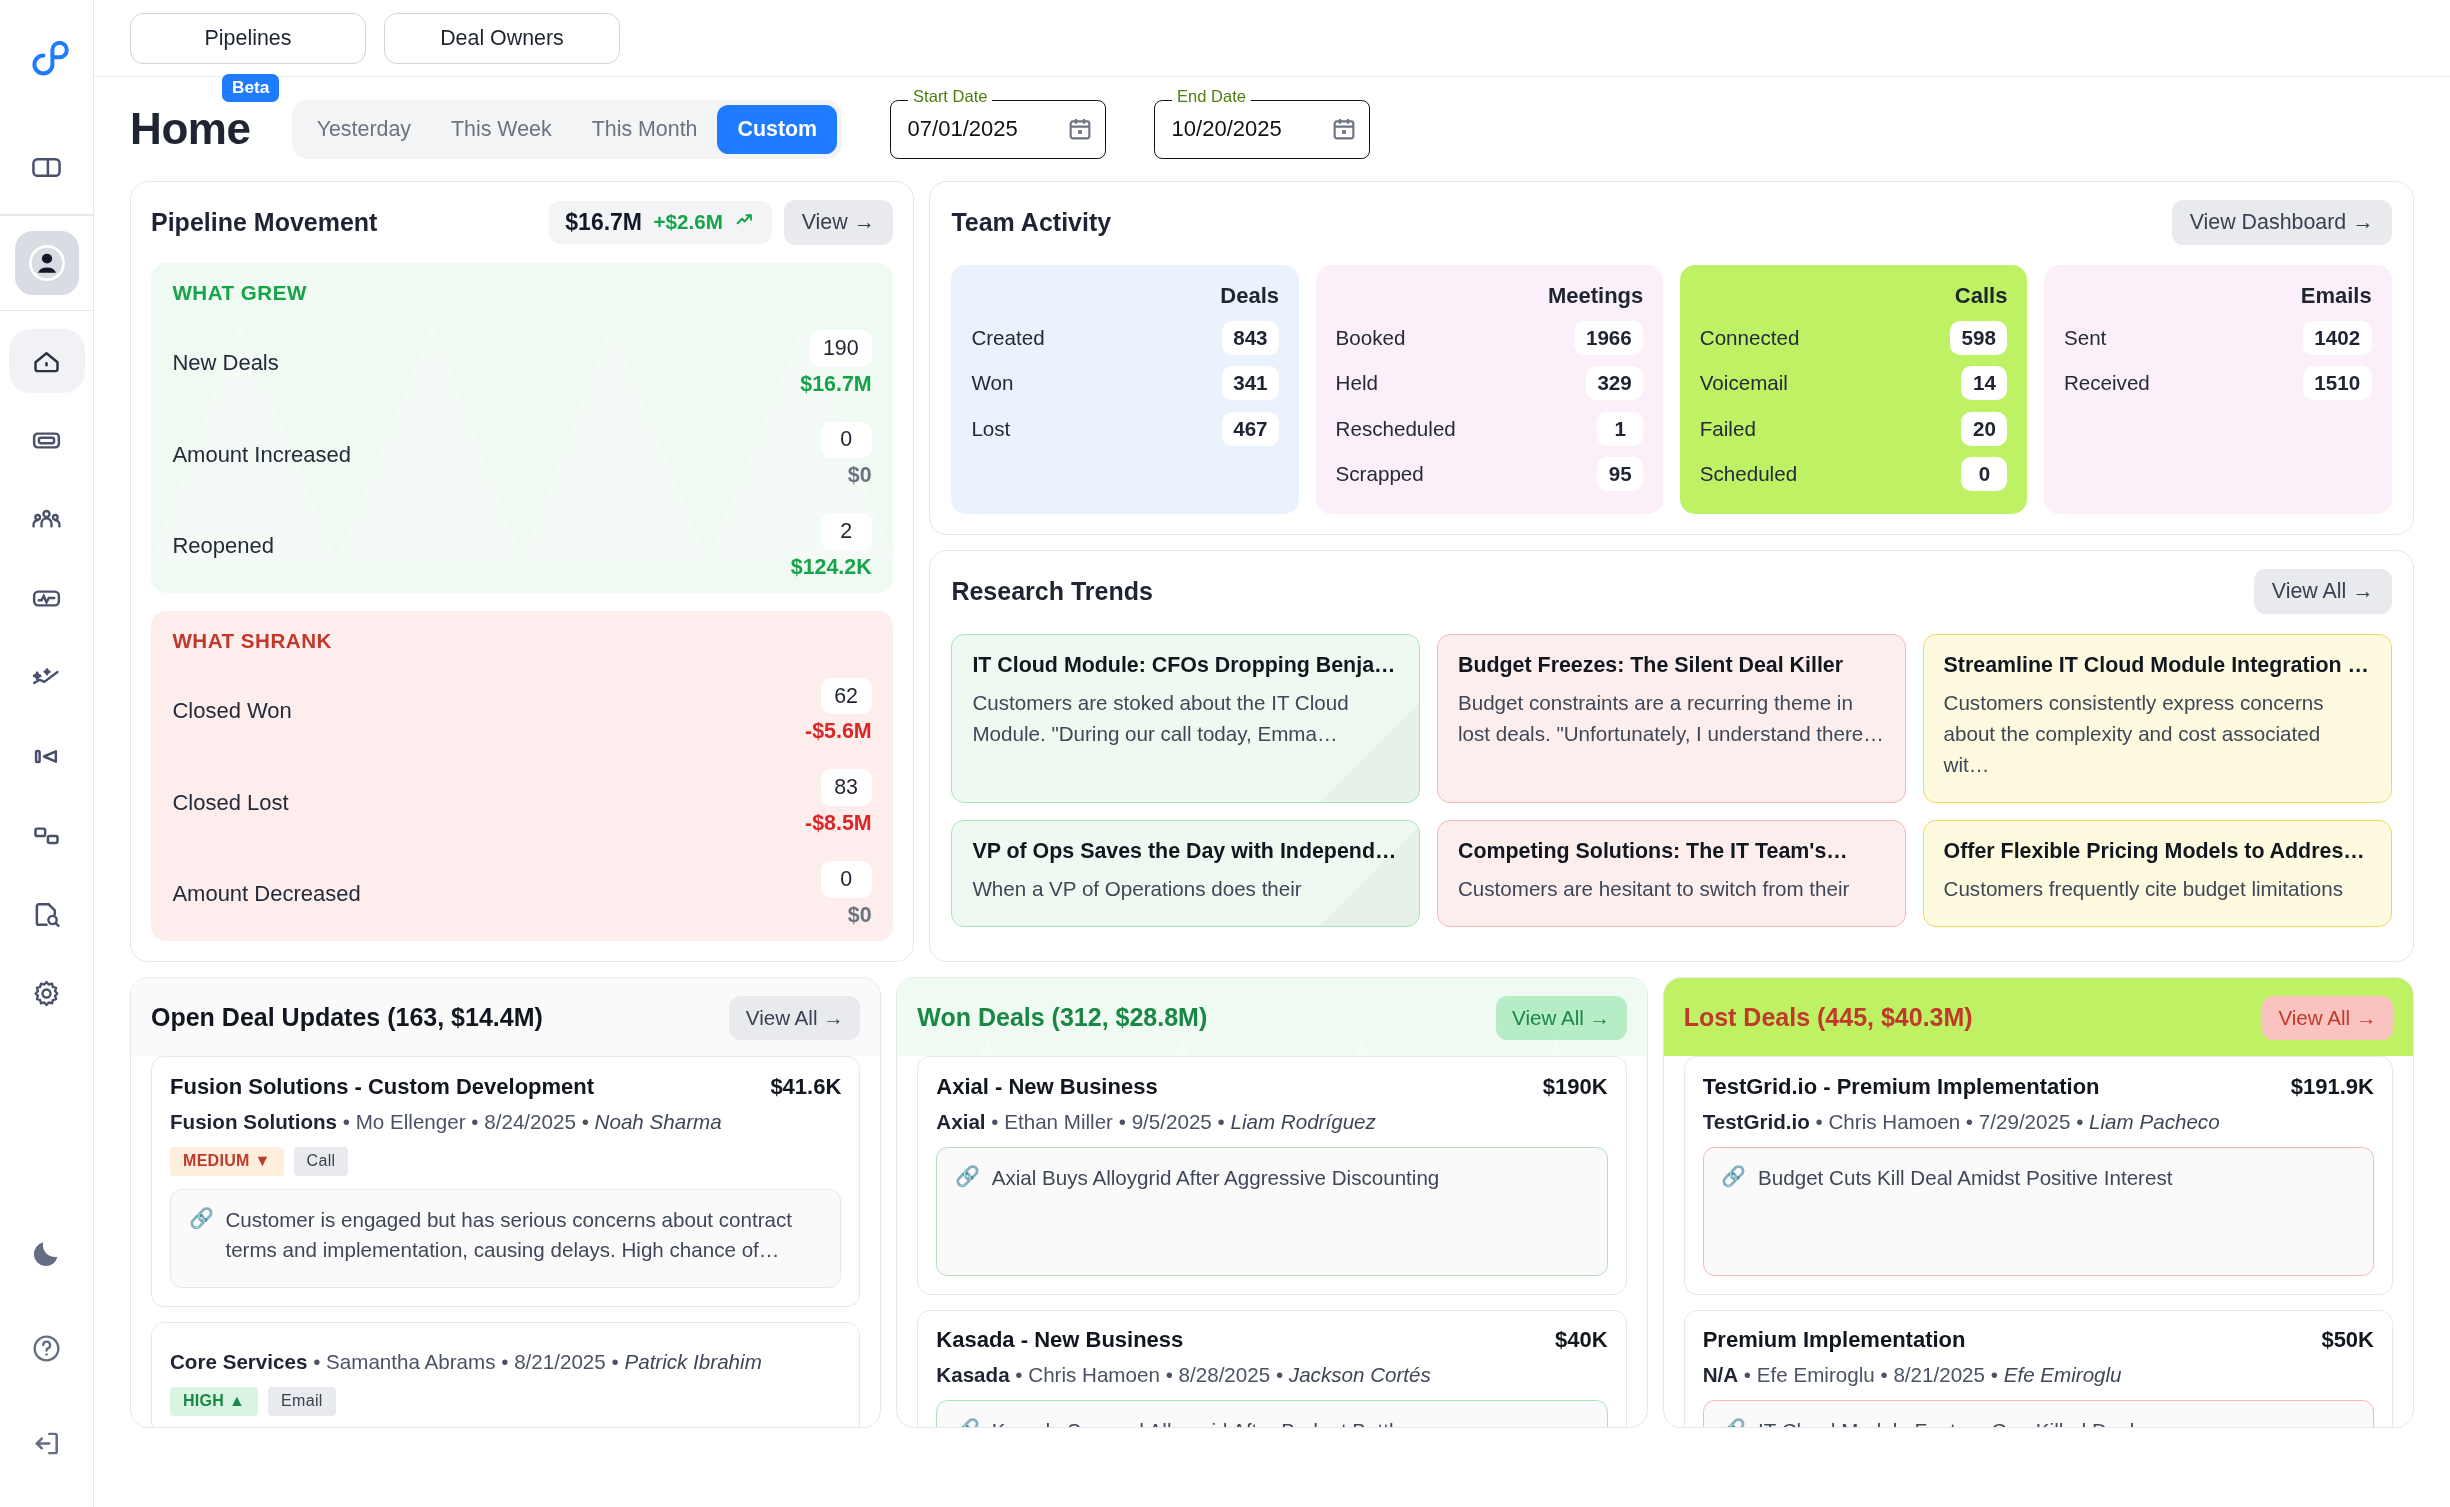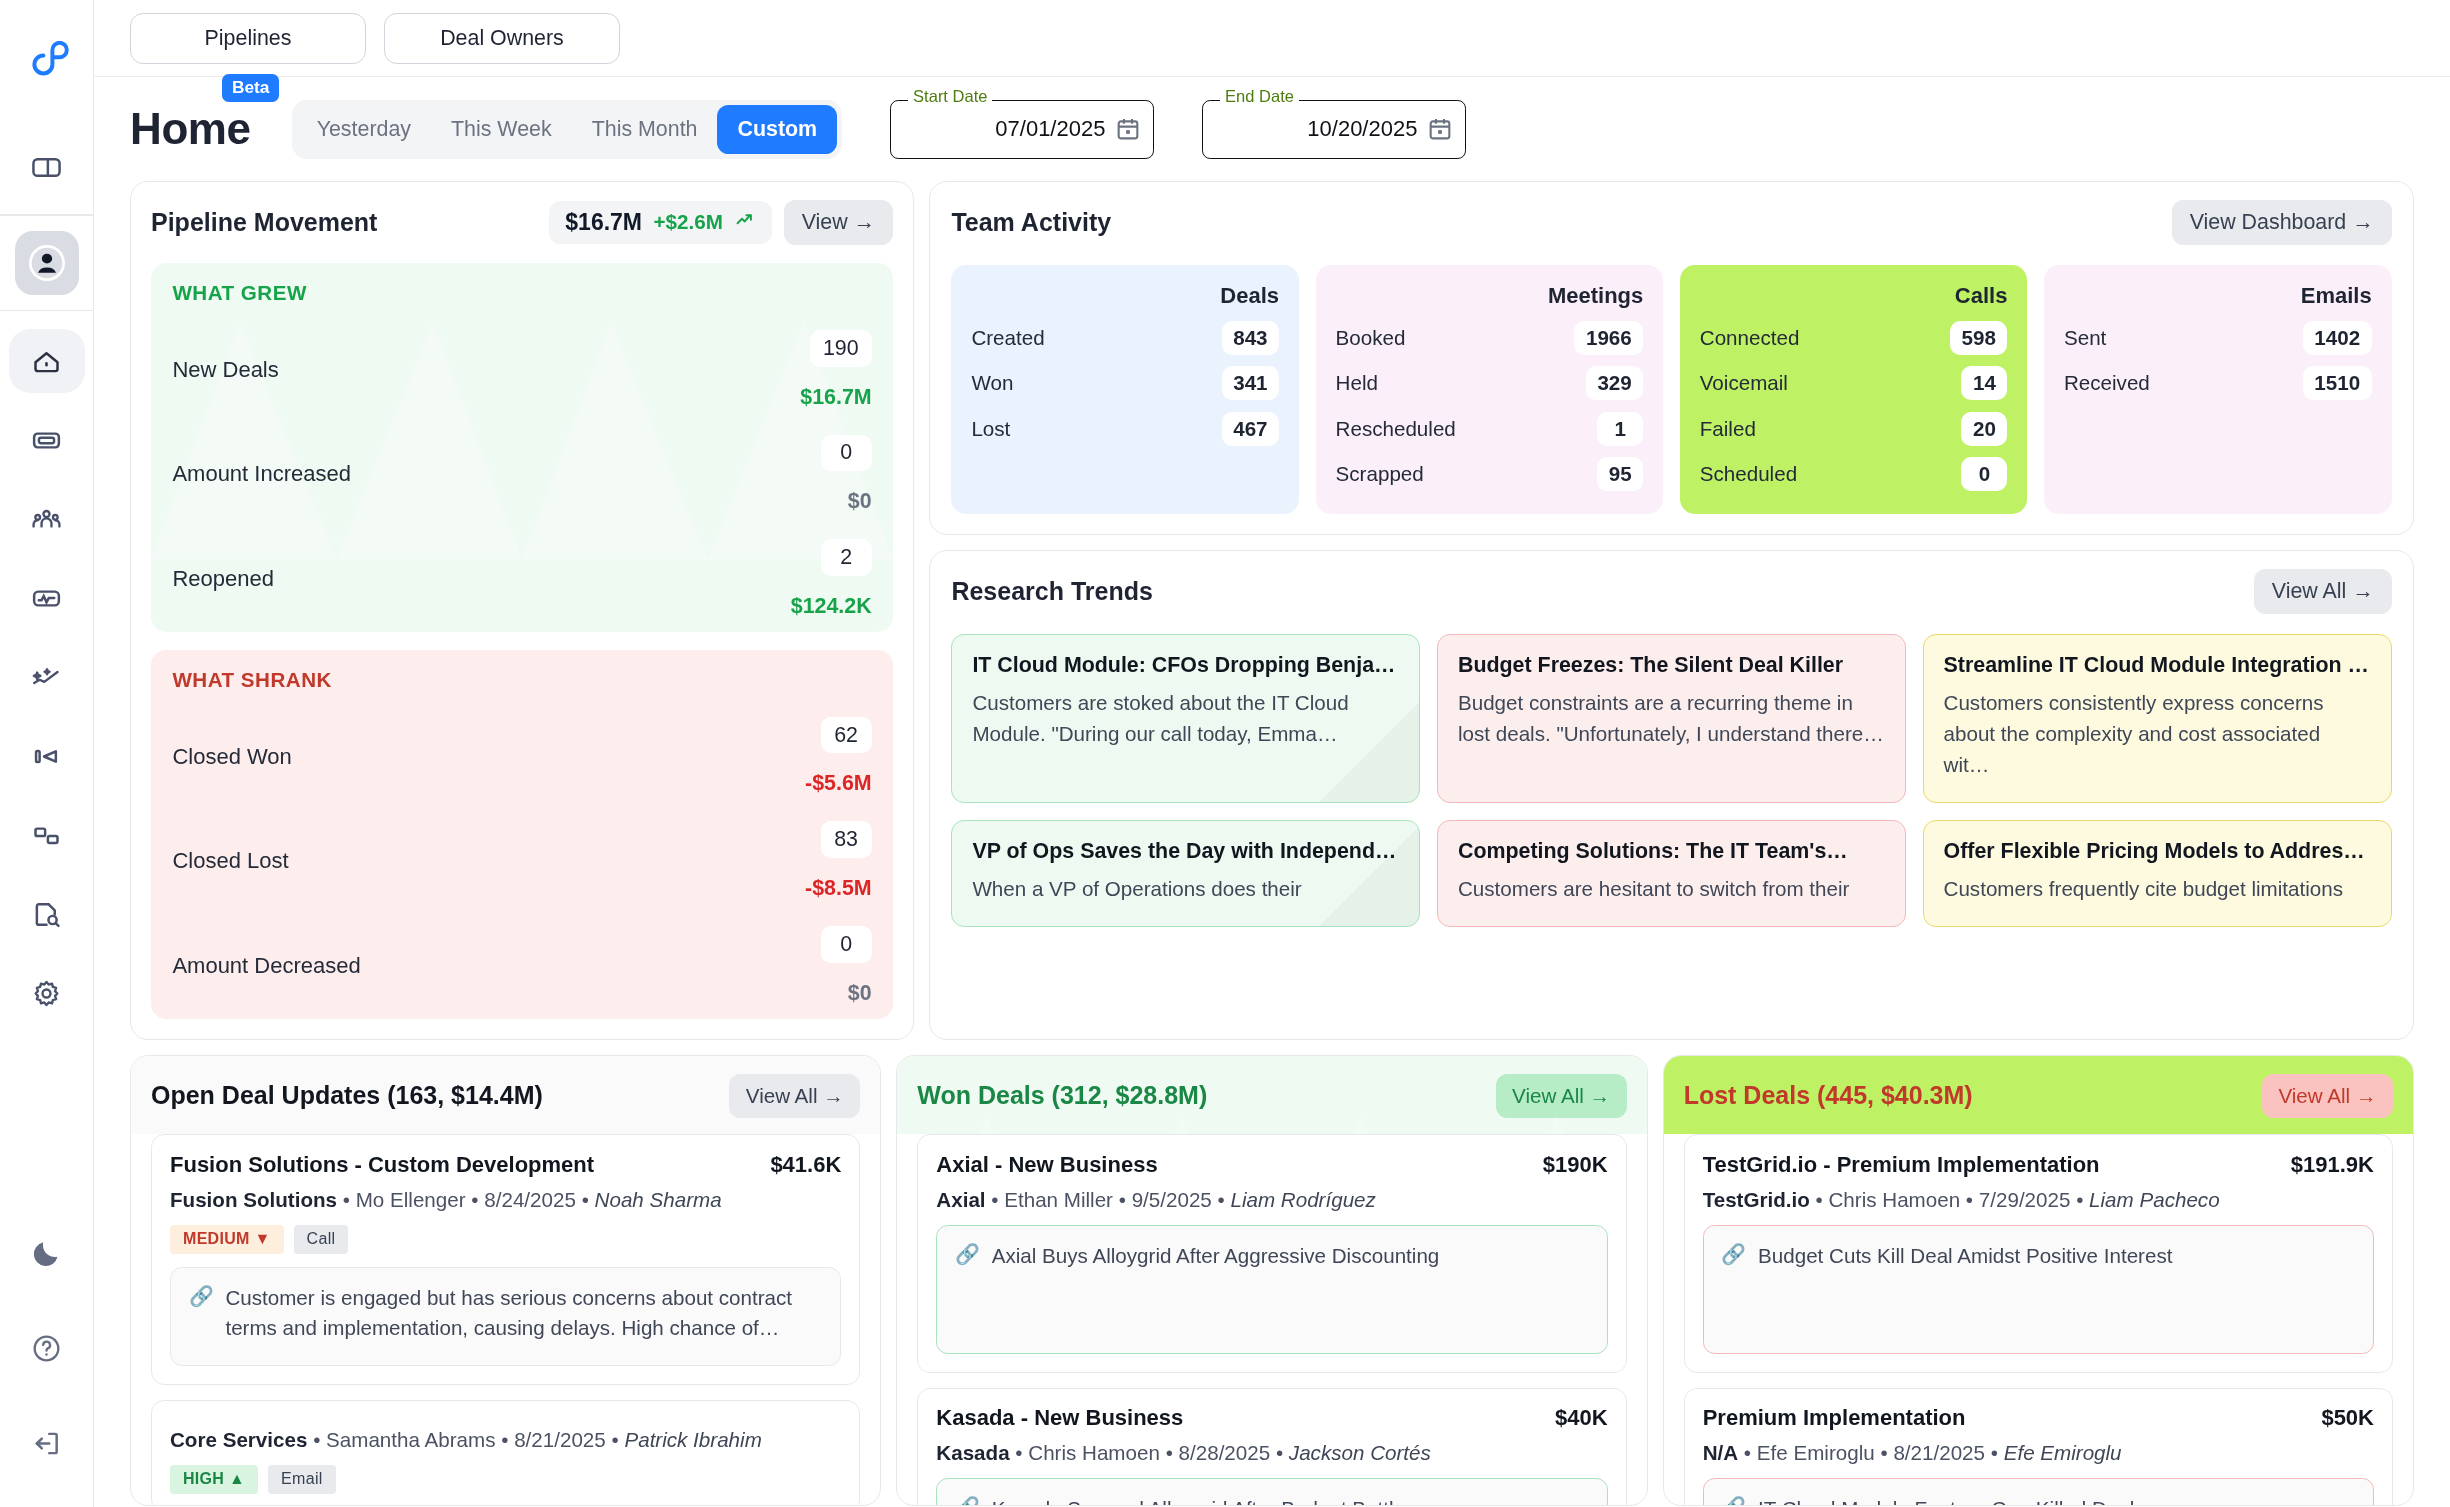--- a/index.html
+++ b/index.html
@@ -71,24 +71,23 @@
   }
   .seg-item.sel { background: #1f7bff; color: #fff; font-weight: 600; }
 
   .date-field { position: relative; margin-left: 25px; }
   .date-field:first-of-type { margin-left: 38px; }
   .date-label {
     position: absolute; top: -13px; left: 18px; background: #fff;
     font-size: 16.5px; color: #4d7c0f; padding: 0 5px;
   }
   .date-box {
-    width: 264px; height: 59px; border: 1.6px solid #0f1115; border-radius: 8.2px;
+    width: 216px; height: 59px; border: 1.6px solid #0f1115; border-radius: 8.2px;
     display: flex; align-items: center; padding: 0 11.5px 0 16.5px; gap: 8.2px;
     background: #fff;
-    text-align: right;
   }
   .date-val { font-size: 22px; flex: 1; color: #0f1115; }
   .cal-ico { width: 28px; height: 28px; color: #6b7280; }
 
   .content { flex: 1; padding: 0 36px 0 36px; overflow: hidden; }
 
   .row-1 { display: flex; gap: 15px; align-items: stretch; }
   .card {
     border: 1.6px solid #e6e8ec; border-radius: 18px; background: #fff;
   }
@@ -115,21 +114,21 @@
   .shrank-box { background: #fdeeed; }
   .zig { position: absolute; inset: 0; opacity: .55; }
   .sec-label { font-size: 20.6px; font-weight: 700; letter-spacing: 0.5px; position: relative; }
   .grew-box .sec-label { color: #17a34a; }
   .shrank-box .sec-label { color: #c0392b; }
   .mrow {
     display: flex; align-items: center; justify-content: space-between;
     margin-top: 25px; position: relative;
   }
   .mrow .lbl { font-size: 22px; color: #242a38; }
-  .mstack { display: flex; flex-direction: column; align-items: flex-end; gap: 18px; }
+  .mstack { display: flex; flex-direction: column; align-items: flex-end; gap: 5px; }
   .cnt-pill {
     background: #fff; border-radius: 10px; min-width: 51px; padding: 5.8px 13px;
     text-align: center; font-size: 21.4px; color: #1e2432; font-weight: 500;
   }
   .amt { font-size: 21.4px; font-weight: 600; }
   .amt.pos { color: #17a34a; }
   .amt.neg { color: #dc2626; }
   .amt.zero { color: #6b7280; }
 
   

